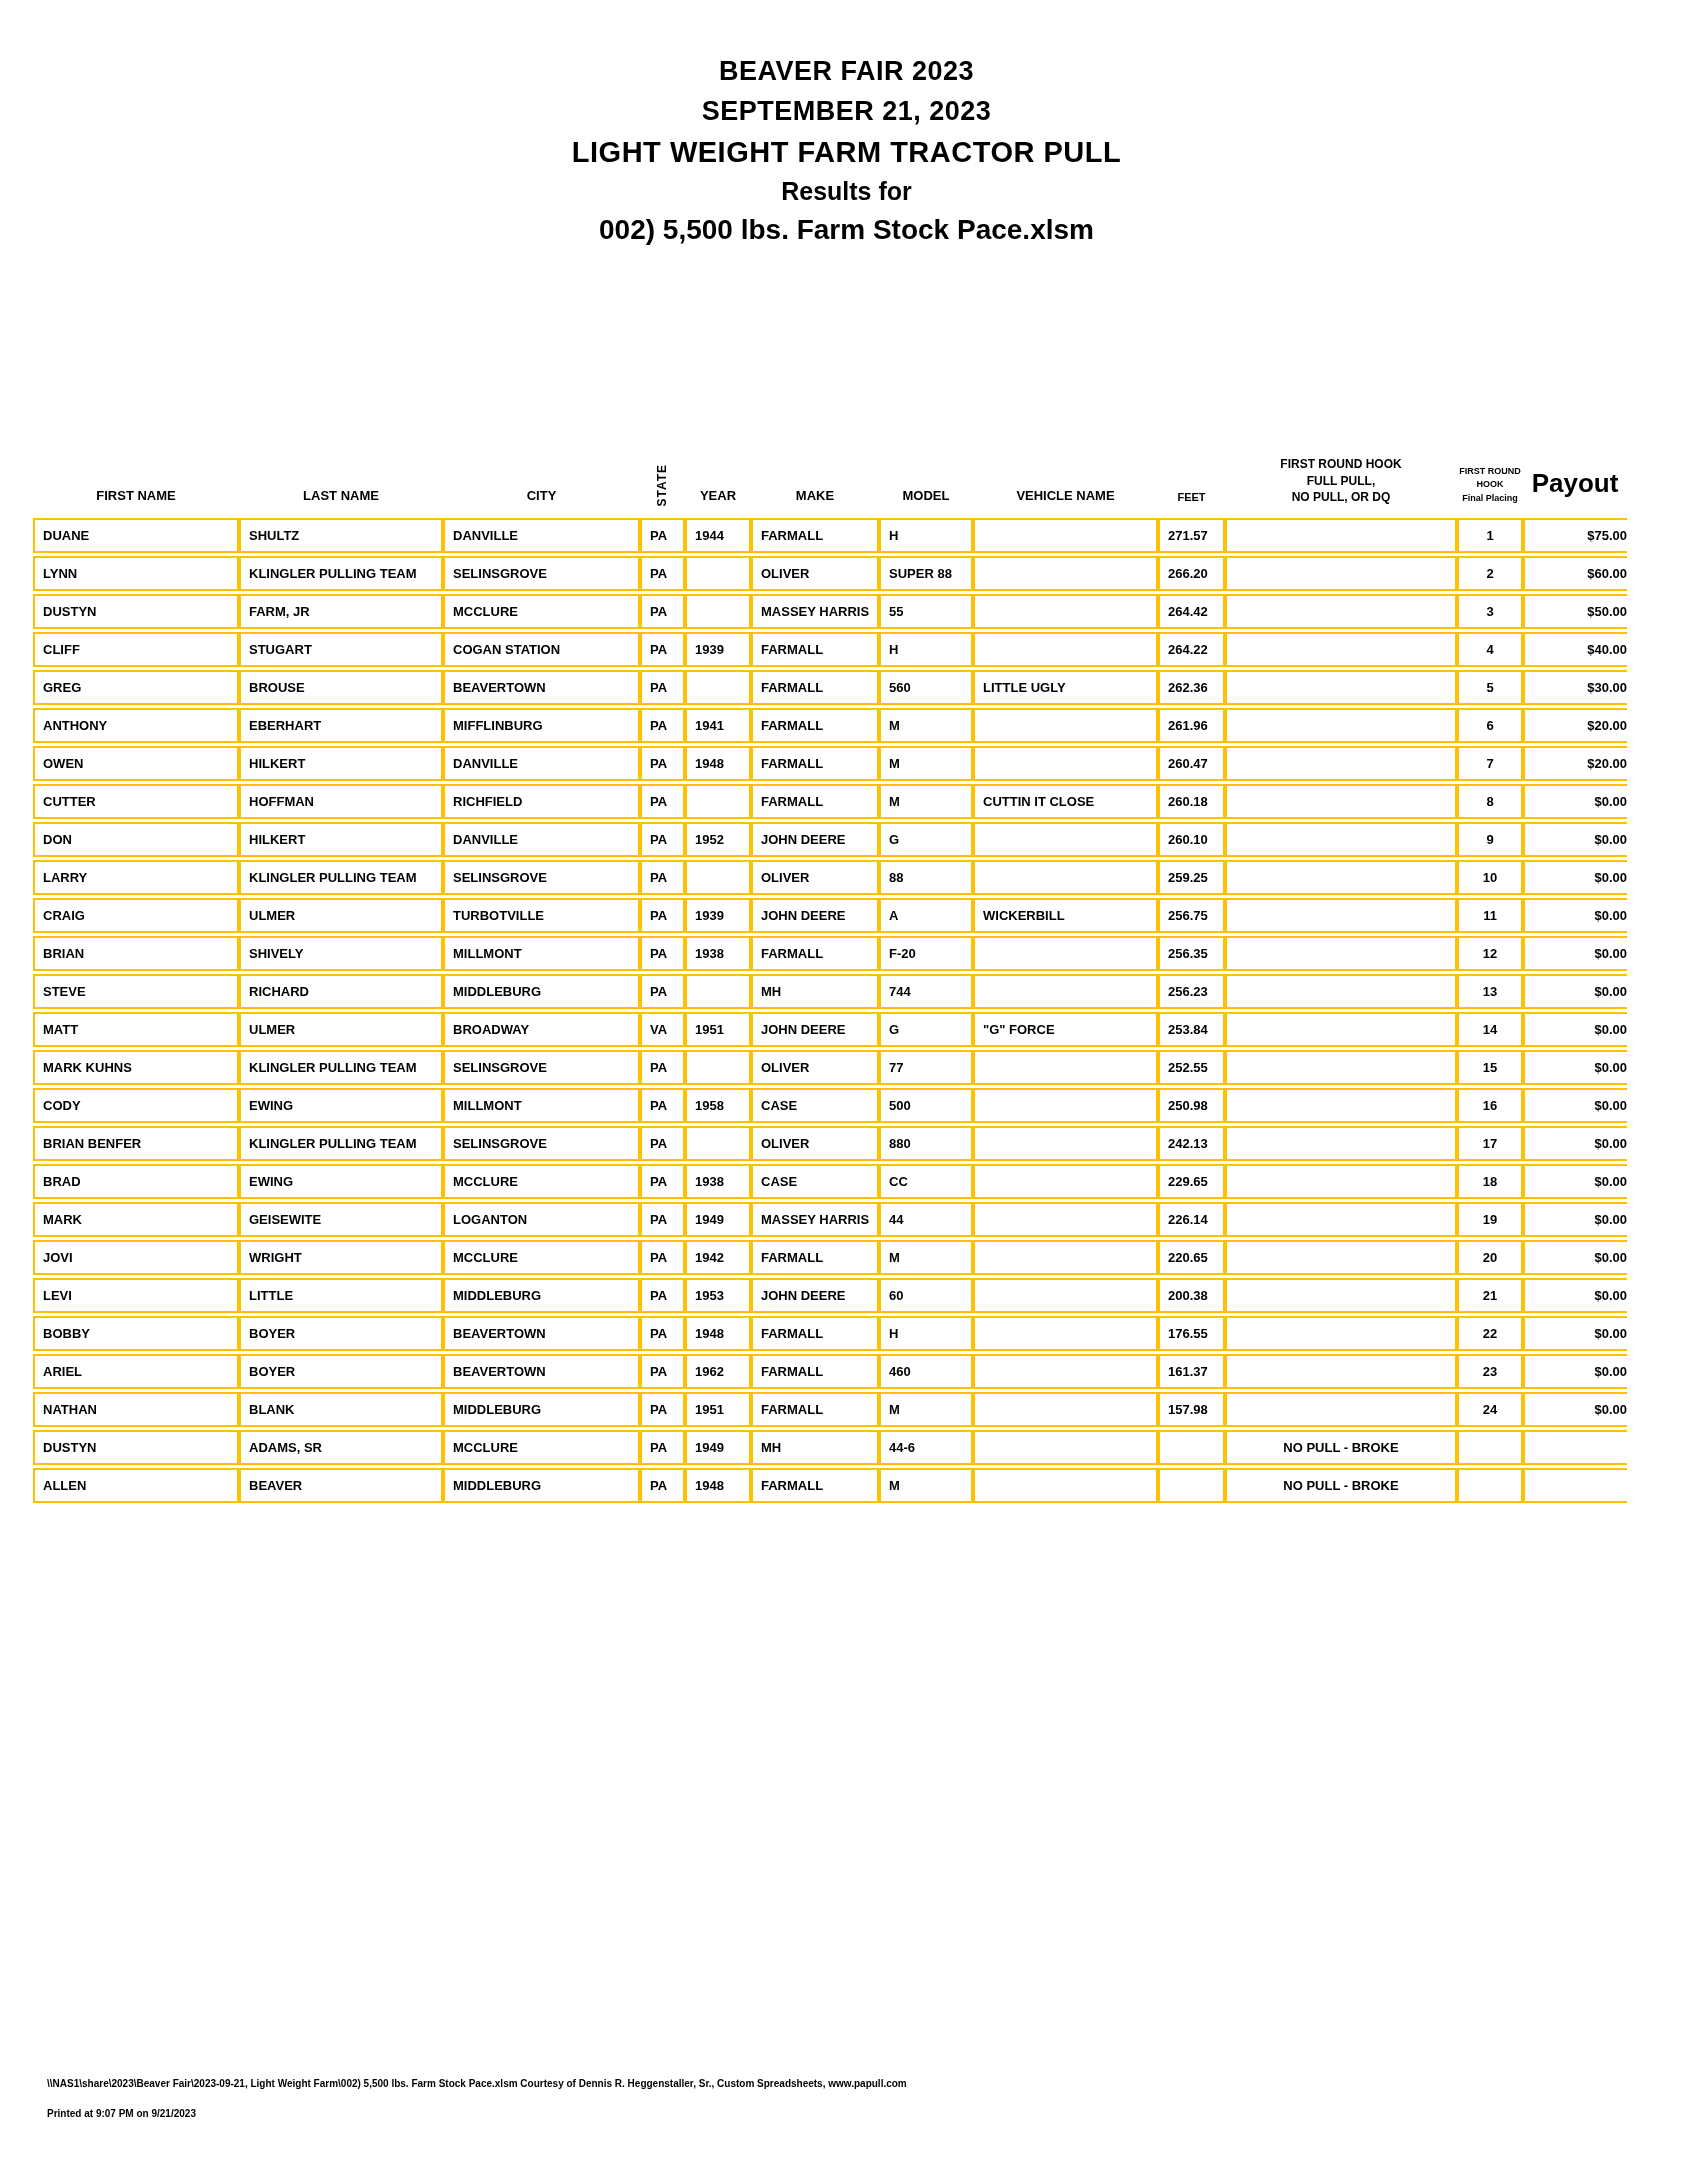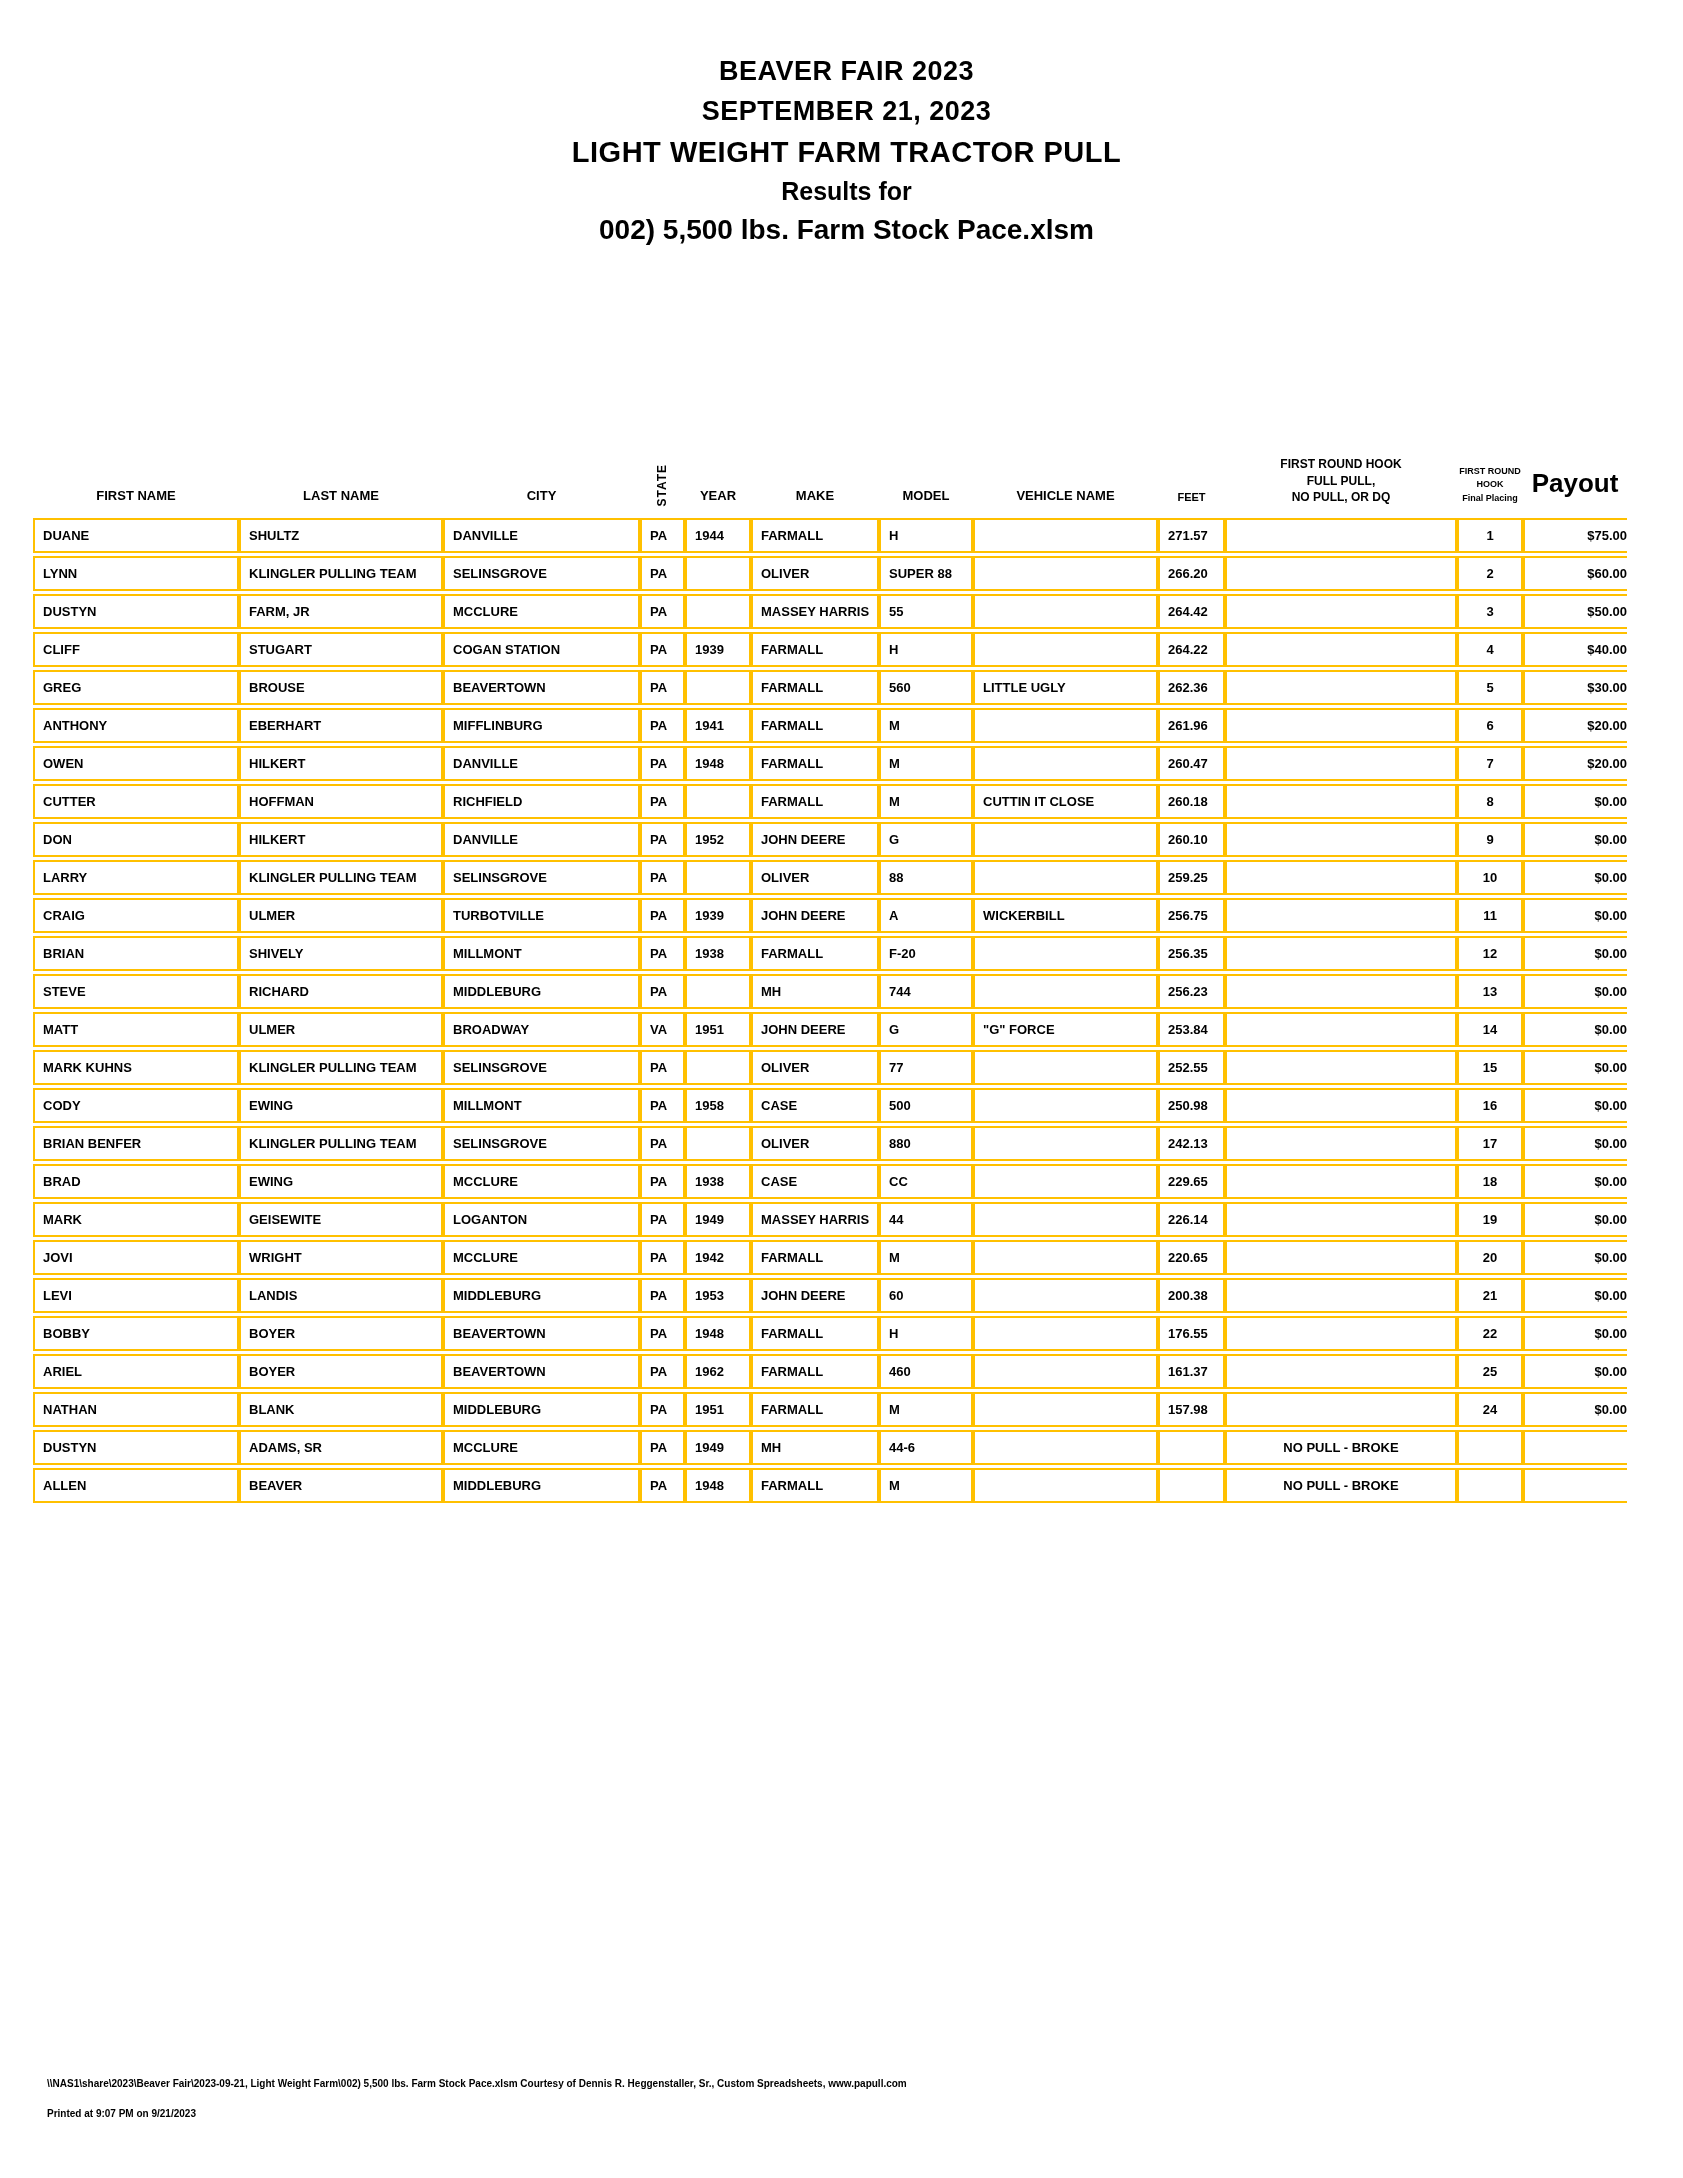--- a/index.html
+++ b/index.html
@@ -396,21 +396,21 @@
           <td class="col-make">FARMALL</td>
           <td class="col-model">M</td>
           <td class="col-vehicle_name"></td>
           <td class="col-feet">220.65</td>
           <td class="col-first_round_hook"></td>
           <td class="col-final_placing">20</td>
           <td class="col-payout">$0.00</td>
         </tr>
         <tr>
           <td class="col-first_name">LEVI</td>
-          <td class="col-last_name">LANDIS</td>
+          <td class="col-last_name">LITTLE</td>
           <td class="col-city">MIDDLEBURG</td>
           <td class="col-state">PA</td>
           <td class="col-year">1953</td>
           <td class="col-make">JOHN DEERE</td>
           <td class="col-model">60</td>
           <td class="col-vehicle_name"></td>
           <td class="col-feet">200.38</td>
           <td class="col-first_round_hook"></td>
           <td class="col-final_placing">21</td>
           <td class="col-payout">$0.00</td>
@@ -433,21 +433,21 @@
           <td class="col-first_name">ARIEL</td>
           <td class="col-last_name">BOYER</td>
           <td class="col-city">BEAVERTOWN</td>
           <td class="col-state">PA</td>
           <td class="col-year">1962</td>
           <td class="col-make">FARMALL</td>
           <td class="col-model">460</td>
           <td class="col-vehicle_name"></td>
           <td class="col-feet">161.37</td>
           <td class="col-first_round_hook"></td>
-          <td class="col-final_placing">25</td>
+          <td class="col-final_placing">23</td>
           <td class="col-payout">$0.00</td>
         </tr>
         <tr>
           <td class="col-first_name">NATHAN</td>
           <td class="col-last_name">BLANK</td>
           <td class="col-city">MIDDLEBURG</td>
           <td class="col-state">PA</td>
           <td class="col-year">1951</td>
           <td class="col-make">FARMALL</td>
           <td class="col-model">M</td>

